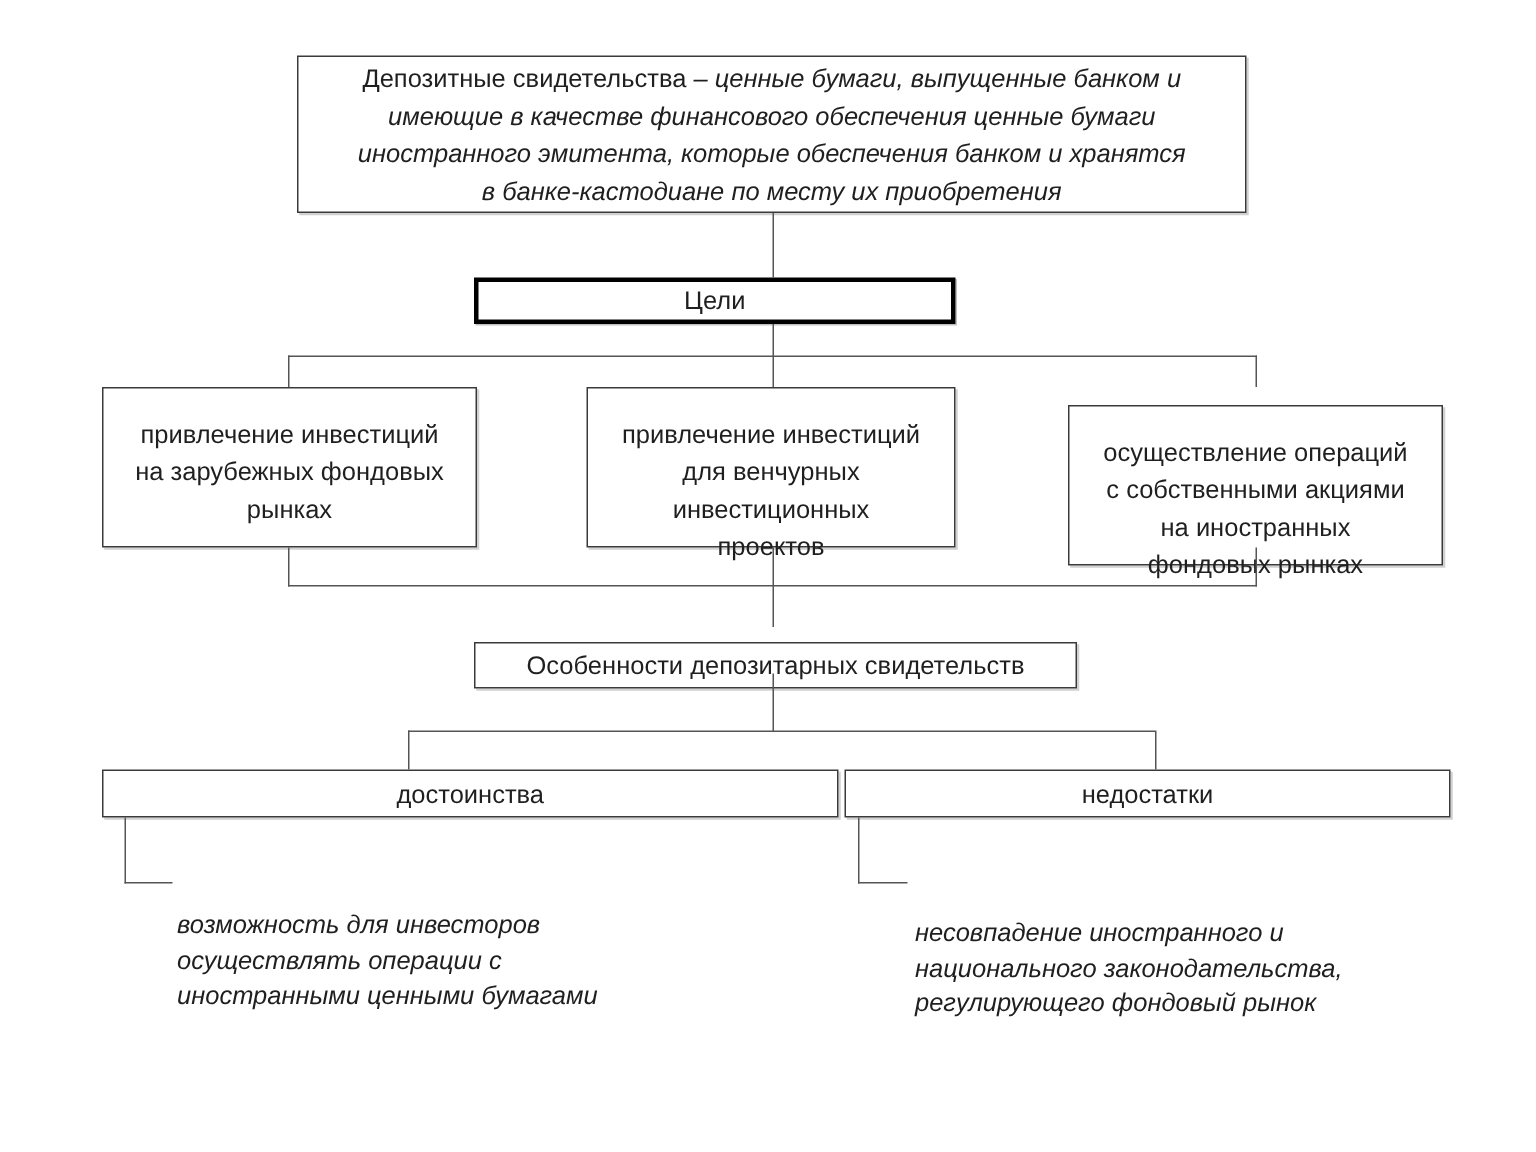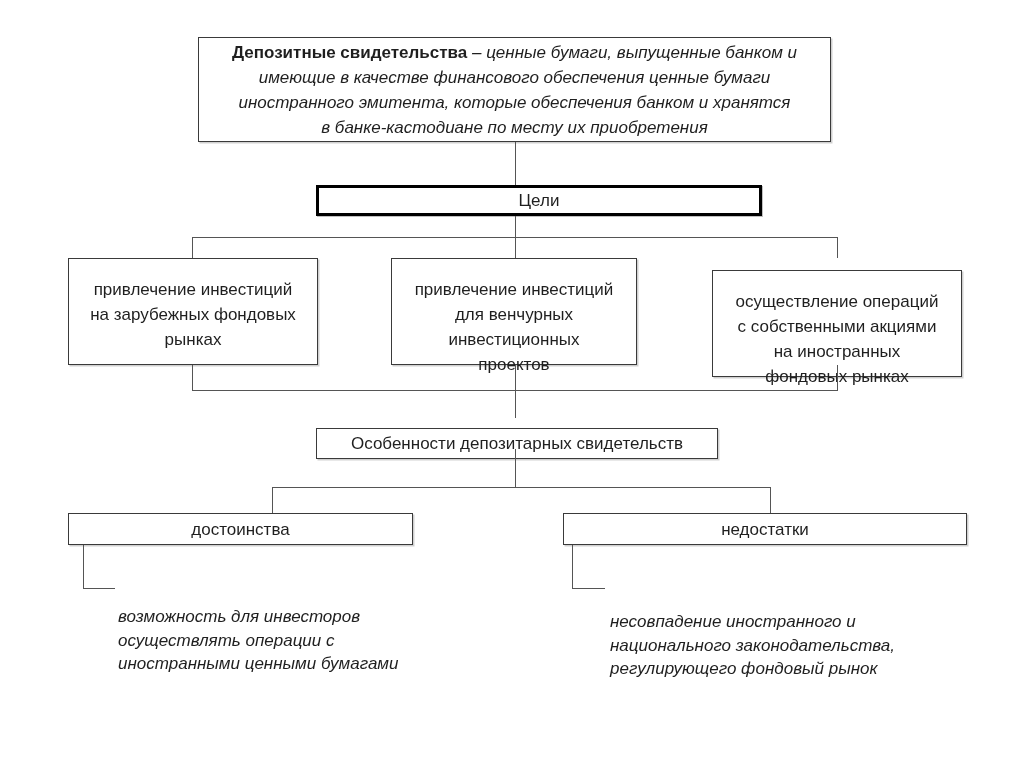--- a/index.html
+++ b/index.html
@@ -27,32 +27,32 @@
     white-space: pre-line;
   }
   .box.center { display: flex; align-items: center; justify-content: center; }
   .box.top-align { padding-top: 18px; }
   .def-box {
     left: 198px; top: 37px; width: 633px; height: 105px;
     display: flex; align-items: center; justify-content: center;
     padding: 0 8px;
   }
   .def-text { white-space: pre-line; text-align: center; font-style: italic; }
-  .def-text .term { font-weight: bold; font-style: normal; }
+  .def-text .term { font-weight: normal; font-style: normal; }
   .goals-box {
-    left: 316px; top: 185px; width: 446px; height: 31px;
+    left: 316px; top: 185px; width: 321px; height: 31px;
     border: 3px solid var(--emphasis-border, #000);
     box-shadow: 1px 1px 0 rgba(130,130,130,0.5);
     text-align: center;
   }
   .goal-1 { left: 68px;  top: 258px; width: 250px; height: 107px; }
   .goal-2 { left: 391px; top: 258px; width: 246px; height: 107px; }
   .goal-3 { left: 712px; top: 270px; width: 250px; height: 107px; }
   .features-box { left: 316px; top: 428px; width: 402px; height: 31px; }
-  .adv-box { left: 68px;  top: 513px; width: 345px; height: 32px; }
+  .adv-box { left: 68px;  top: 513px; width: 491px; height: 32px; }
   .dis-box { left: 563px; top: 513px; width: 404px; height: 32px; text-align: right; }
   .leaf-text {
     position: absolute;
     font-size: 17px;
     line-height: 23.5px;
     font-style: italic;
     text-align: left;
     white-space: pre-line;
   }
   .adv-text { left: 118px; top: 577px; width: 345px; margin-top: 28px; }

